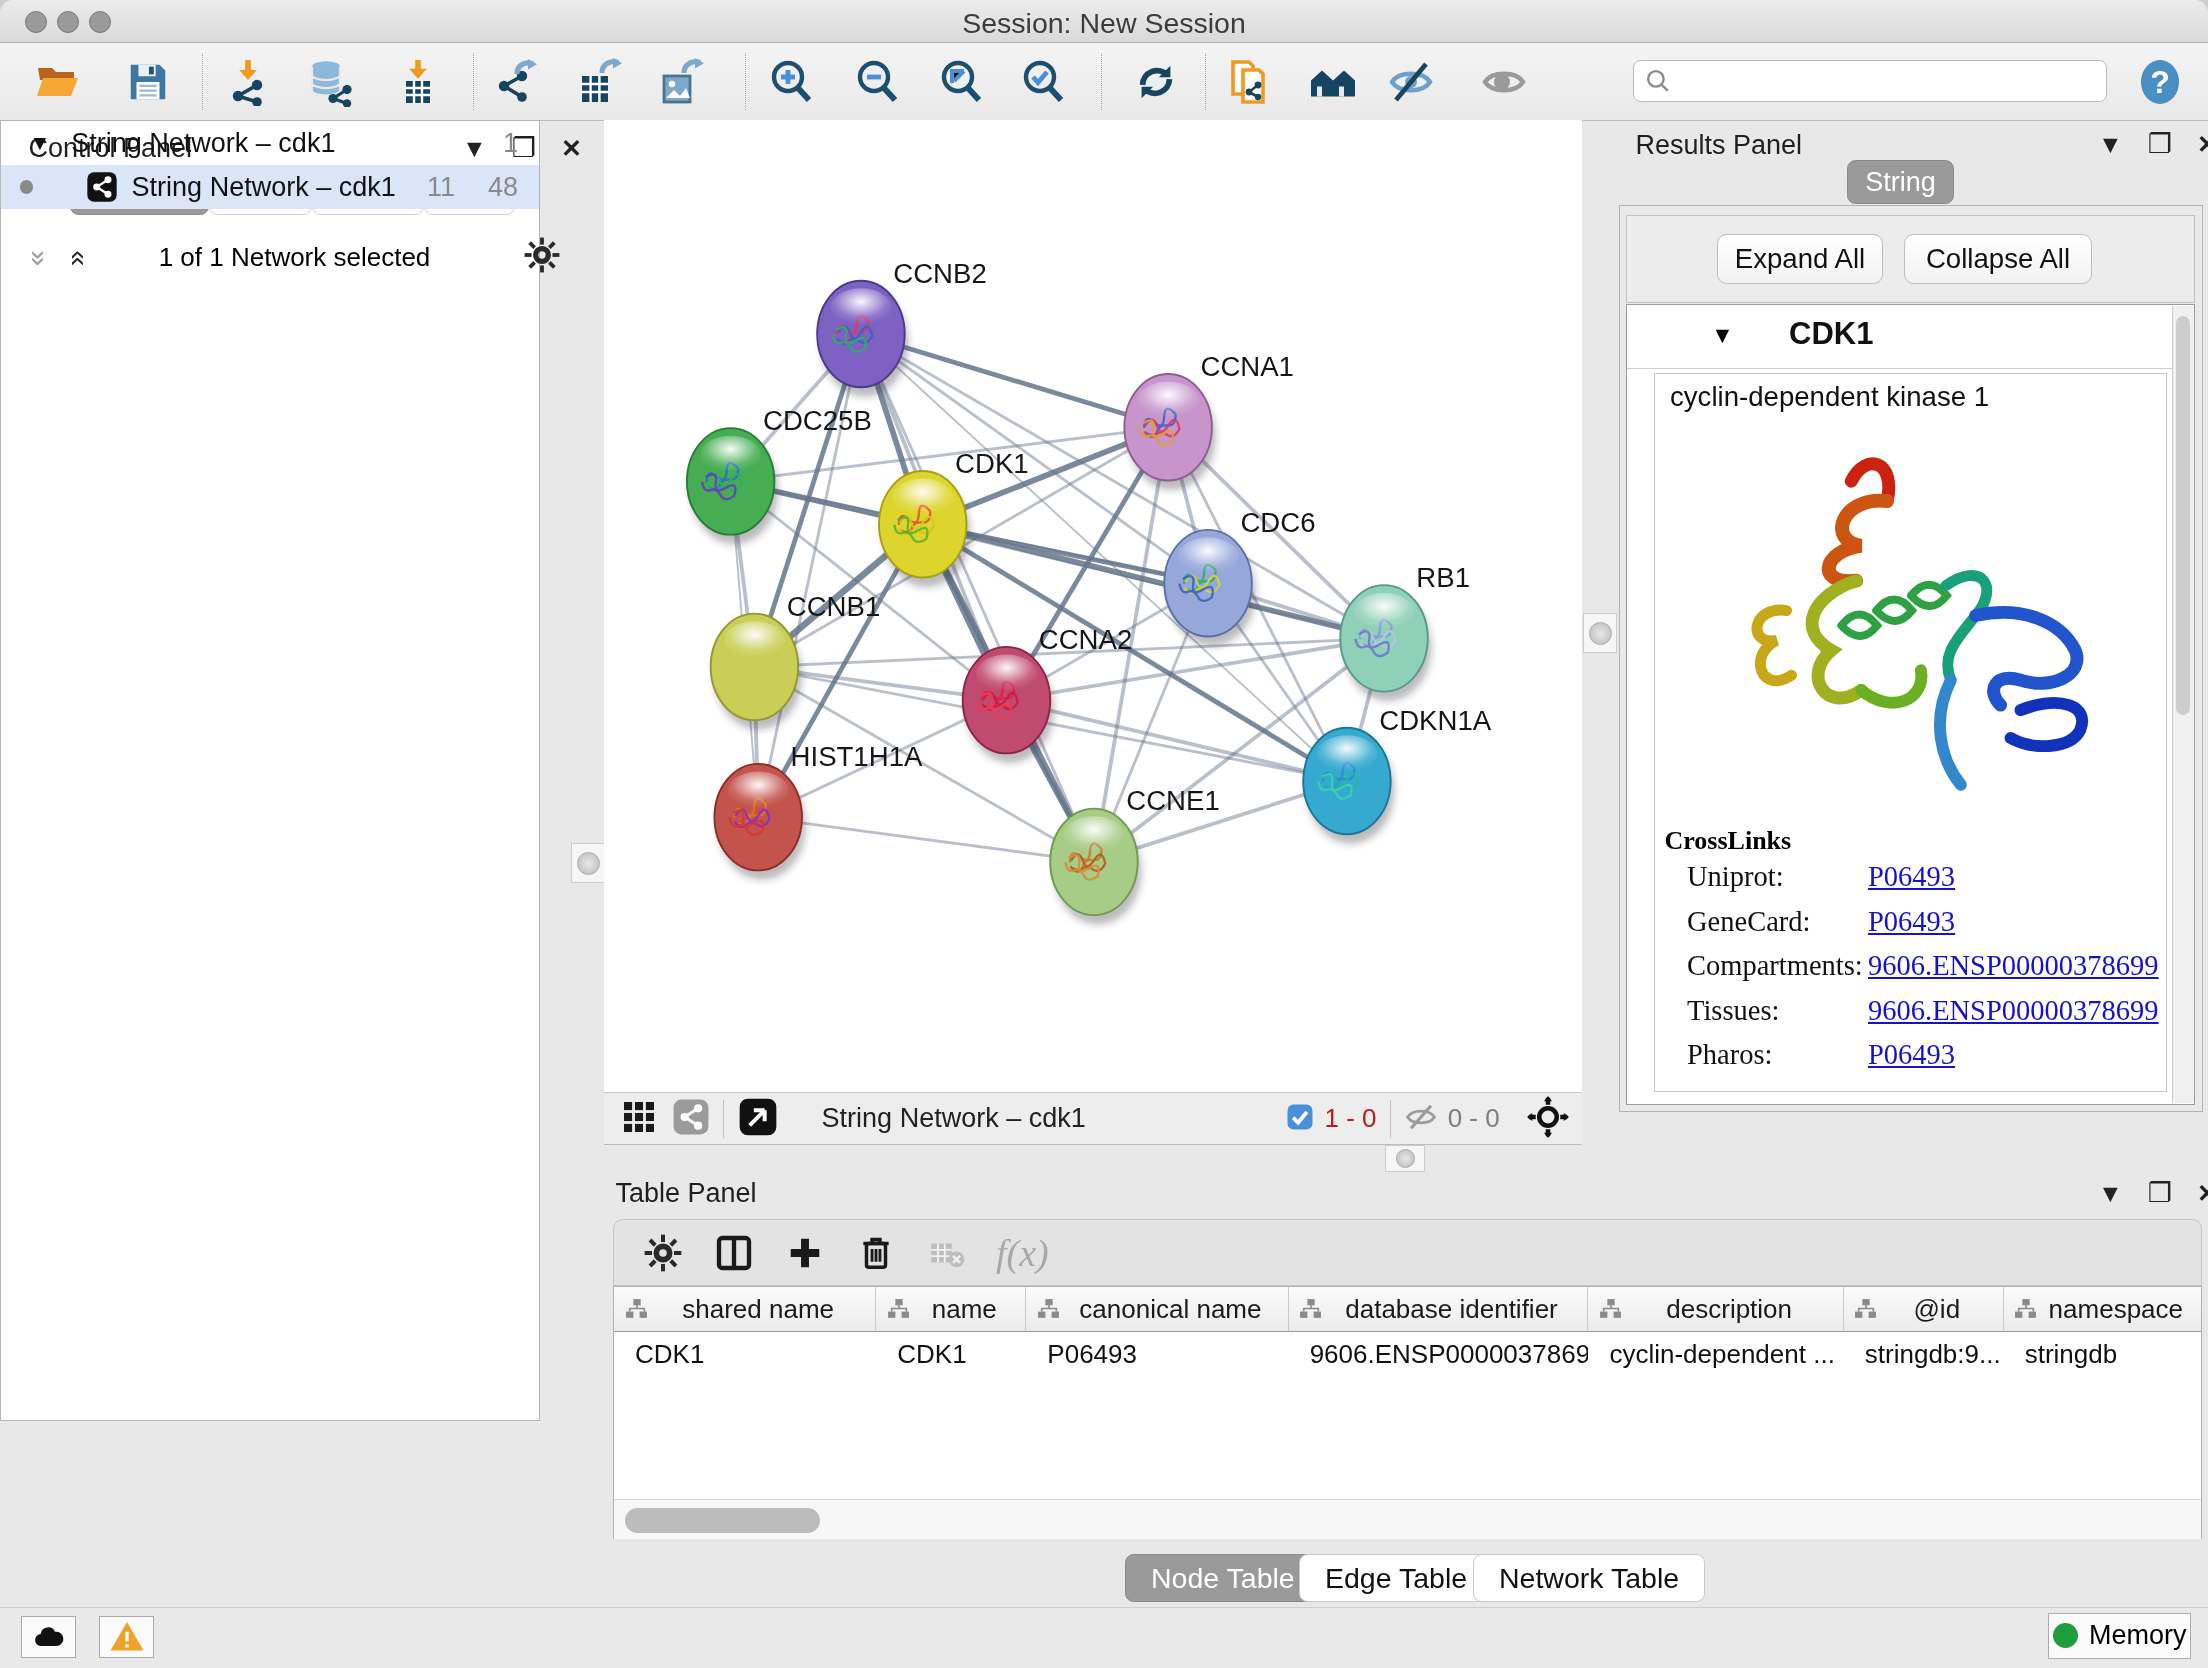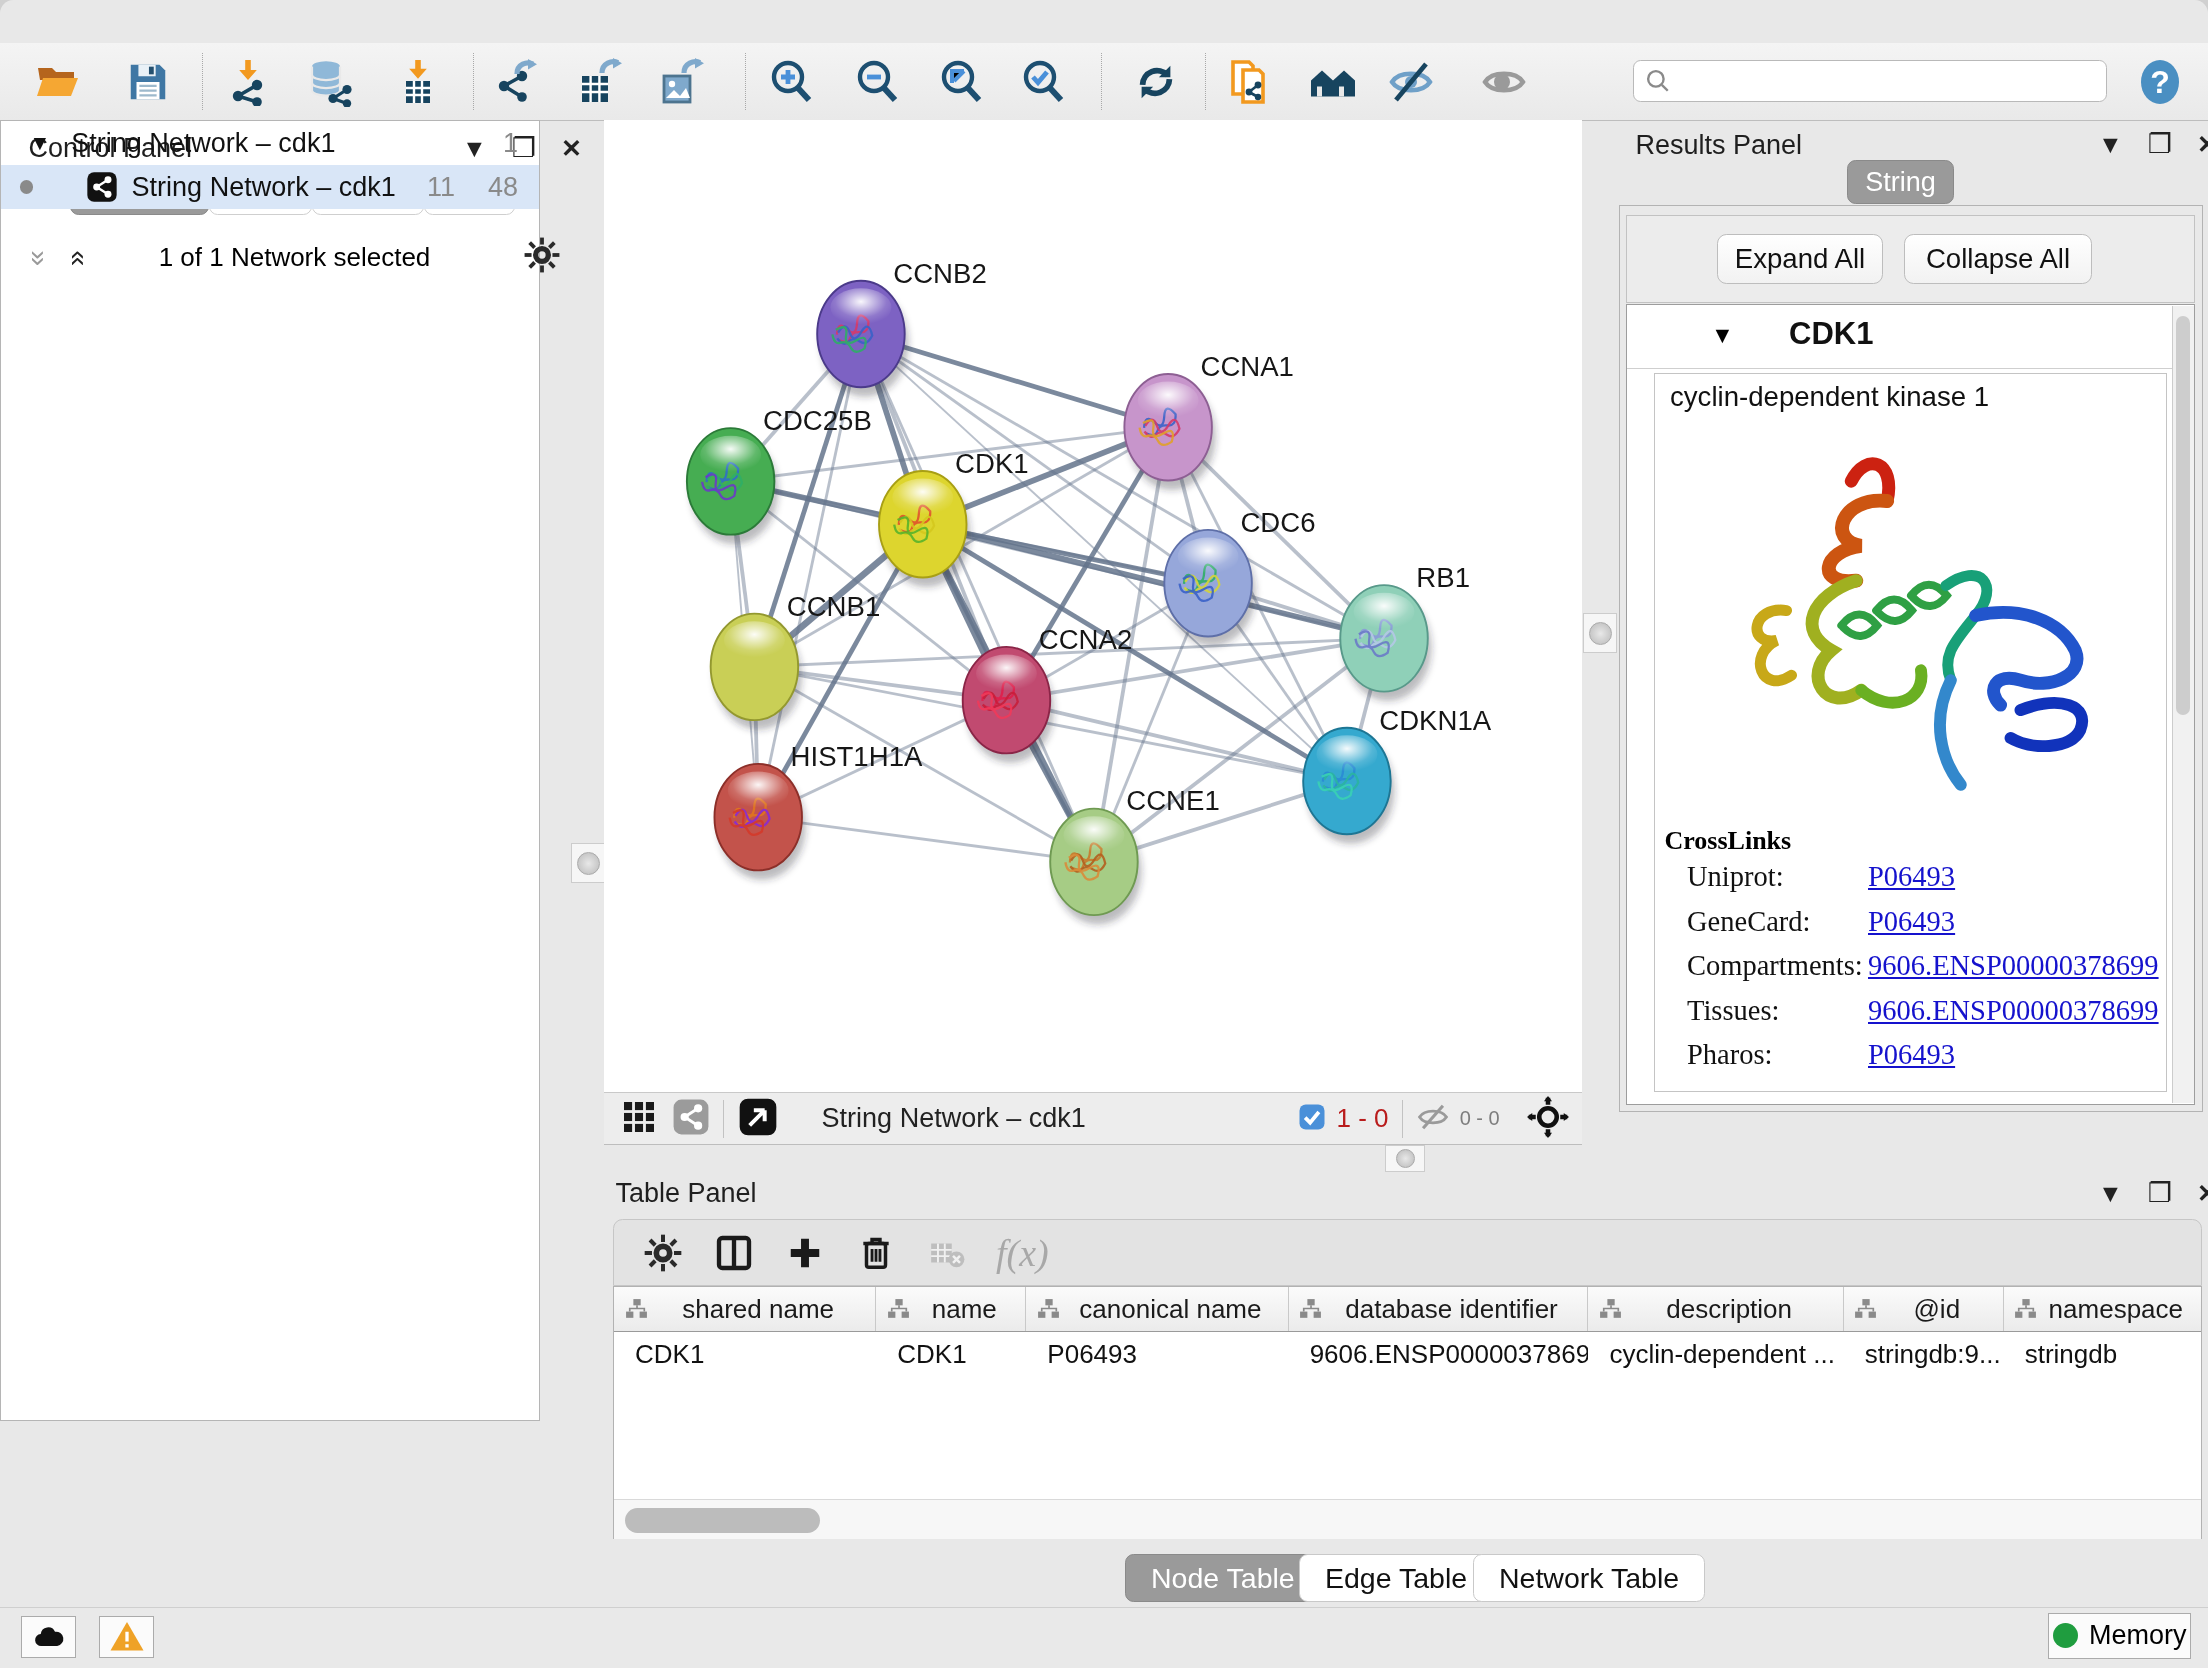--- a/index.html
+++ b/index.html
@@ -58,20 +58,26 @@
   .handle{width:32px;height:38px;background:#f6f6f6;border:1px solid #cccccc;display:flex;align-items:center;justify-content:center;}
   .handle i{display:block;width:21px;height:21px;border-radius:50%;background:radial-gradient(#e8e8e8,#b9b9b9);border:1px solid #aaa;}
   .scrolltrack{background:#f1f1f1;border-left:1px solid #ccc;}
   .chev{font-size:28.5px;line-height:1;display:inline-block;transform:rotate(90deg);}
 </style>
 </head>
 <body>
 
 <div id="win">
 
+  <div id="titlebar" class="abs">
+    <span class="tl abs" style="left:25px"></span>
+    <span class="tl abs" style="left:57px"></span>
+    <span class="tl abs" style="left:89px"></span>
+    <div id="title-text" class="abs">Session: New Session</div>
+  </div>
 
   <div id="toolbar" class="abs">
     <span class="tbi abs" style="left:34px">
       <svg width="48" height="48" viewBox="0 0 24 24">
           <path d="M2 5h7l2 2h9v4H3z" fill="#b5651d"></path>
           <path d="M4.5 10h17.5l-3.5 9H1.5z" fill="#f5a733"></path>
         </svg>
     </span>
     <span class="tbi abs" style="left:124px">
       <svg width="46" height="46" viewBox="0 0 24 24">
@@ -505,21 +511,21 @@
         </svg>
     </span>
     <span style="margin-left:9.5px;font-size:26px;color:#b91c1c;">1 - 0</span>
     <span class="ntsep"></span>
     <span>
       <svg width="34" height="34" viewBox="0 0 24 24">
           <path d="M2.5 12C6 6.5 18 6.5 21.5 12 18 17.5 6 17.5 2.5 12z" stroke="#9a9a9a" stroke-width="2" fill="none"></path>
           <path d="M5 20L19 4" stroke="#9a9a9a" stroke-width="2.2"></path>
         </svg>
     </span>
-    <span style="margin-left:9.5px;font-size:20px;color:#7d7d7d;">0 - 0</span>
+    <span style="margin-left:9.5px;font-size:26px;color:#7d7d7d;">0 - 0</span>
     <span style="margin-left:27px;margin-right:13.3px;">
       <svg width="42" height="42" viewBox="0 0 24 24">
           <circle cx="12" cy="12" r="5" stroke="#111" stroke-width="2.6" fill="none"></circle>
           <path d="M12 1v4M12 19v4M1 12h4M19 12h4" stroke="#111" stroke-width="2.6"></path>
           <path d="M12 0l2.3 3h-4.6zM12 24l2.3-3h-4.6zM0 12l3-2.3v4.6zM24 12l-3-2.3v4.6z" fill="#111"></path>
         </svg>
     </span>
   </div>
 
   <div class="abs" style="left:1607px;top:120px;width:601px;height:1052px;">

